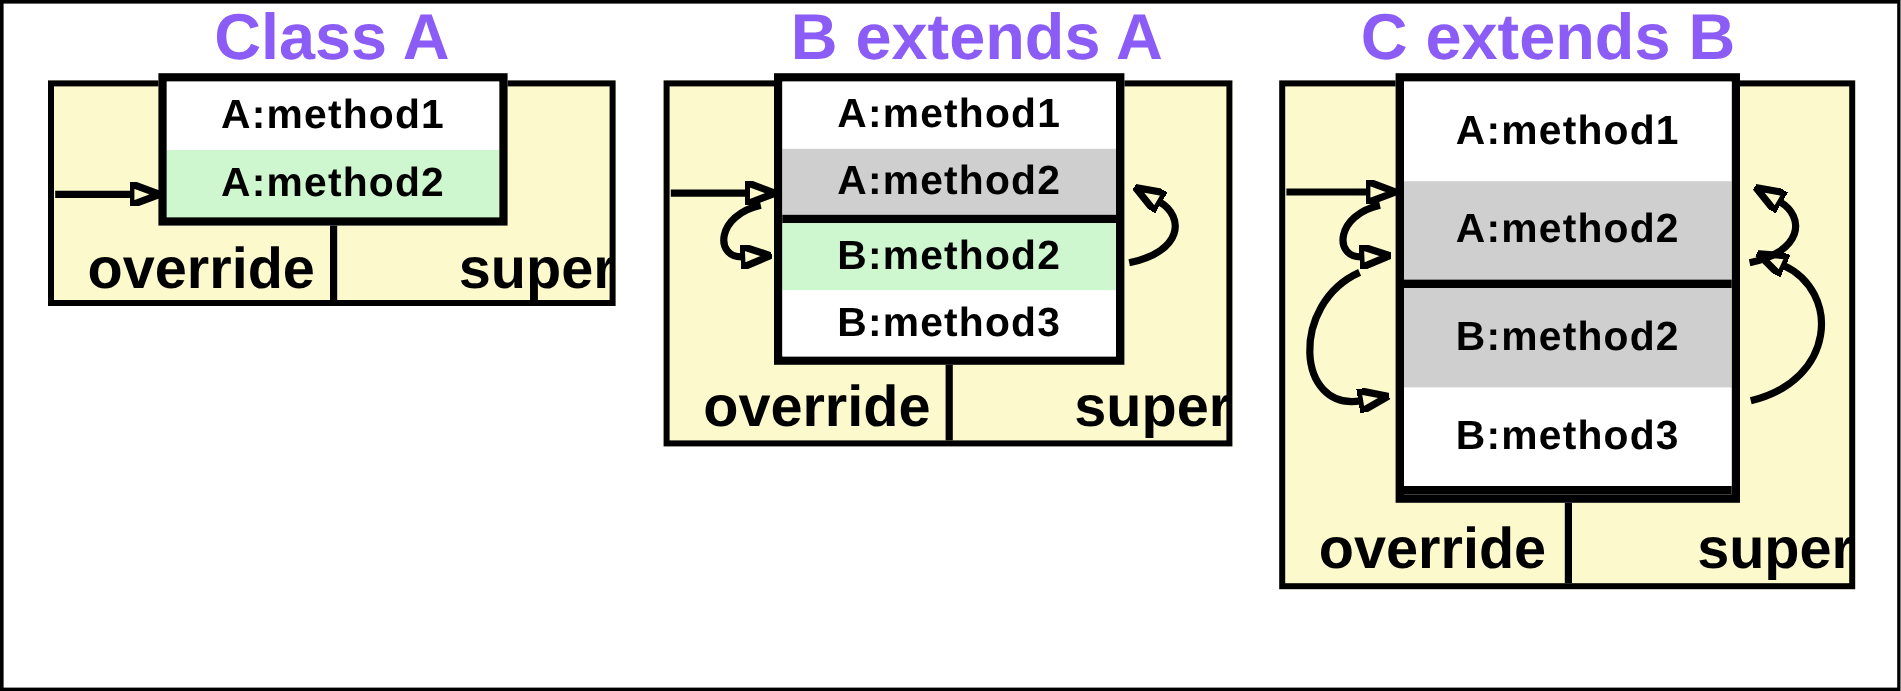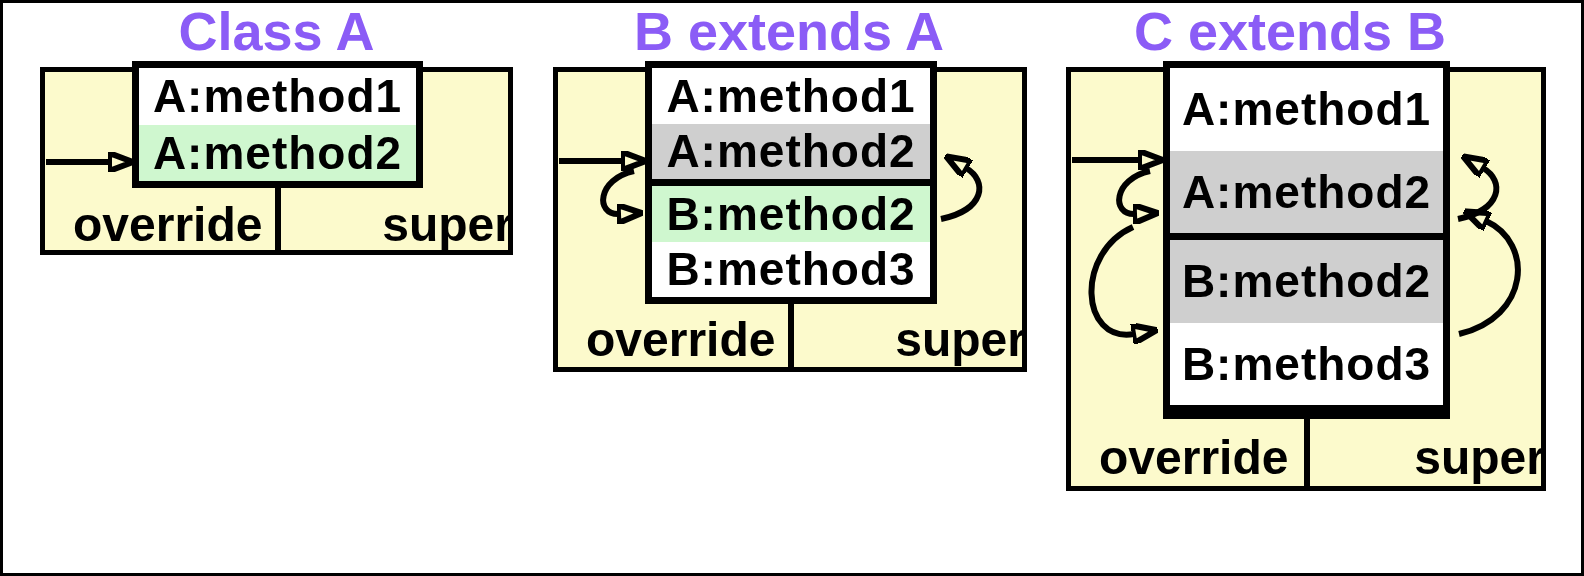--- a/index.html
+++ b/index.html
@@ -15,21 +15,21 @@
   .ybox{
     position:absolute;background:var(--panel-bg,#FCFACC);border:5px solid #000;
     box-sizing:border-box;z-index:1;
   }
   .mbox{
     position:absolute;background:#fff;border:7px solid #000;box-sizing:border-box;
     display:flex;flex-direction:column;z-index:3;
   }
   .row{
     flex:1 1 0;display:flex;align-items:center;justify-content:center;
-    font-weight:bold;font-size:46px;letter-spacing:1px;color:#000;white-space:nowrap;
+    font-weight:bold;font-size:34px;letter-spacing:1px;color:#000;white-space:nowrap;
   }
   .row.plain{background:#ffffff;}
   .row.active{background:var(--active-green,#CFF7CF);}
   .row.shaded{background:var(--shaded-gray,#CFCFCF);}
   .sdiv{flex:none;height:7px;background:#000;}
   .vdiv{position:absolute;width:6px;background:#000;z-index:2;}
   .labels{
     position:absolute;display:flex;justify-content:space-between;align-items:center;
     padding:0 12px;box-sizing:border-box;font-weight:bold;font-size:48px;color:#000;z-index:2;margin-left:16px;
   }
@@ -49,21 +49,21 @@
       <div class="row active">A:method2</div>
     </div>
     <div class="vdiv" style="left:275px;top:186px;height:64px;"></div>
     <div class="labels" style="left:45px;top:196px;width:464px;height:56px;">
       <span>override</span>
       <span>super</span>
     </div>
   </section>
 
   <section>
-    <div class="title" style="left:552px;width:474px;">B extends A</div>
+    <div class="title" style="left:577px;width:474px;">B extends A</div>
     <div class="ybox" style="left:553px;top:67px;width:474px;height:305px;"></div>
     <div class="mbox" style="left:645px;top:61px;width:292px;height:243px;">
       <div class="row plain">A:method1</div>
       <div class="row shaded">A:method2</div>
       <div class="sdiv"></div>
       <div class="row active">B:method2</div>
       <div class="row plain">B:method3</div>
     </div>
     <div class="vdiv" style="left:788px;top:302px;height:65px;"></div>
     <div class="labels" style="left:558px;top:312px;width:464px;height:54px;">

